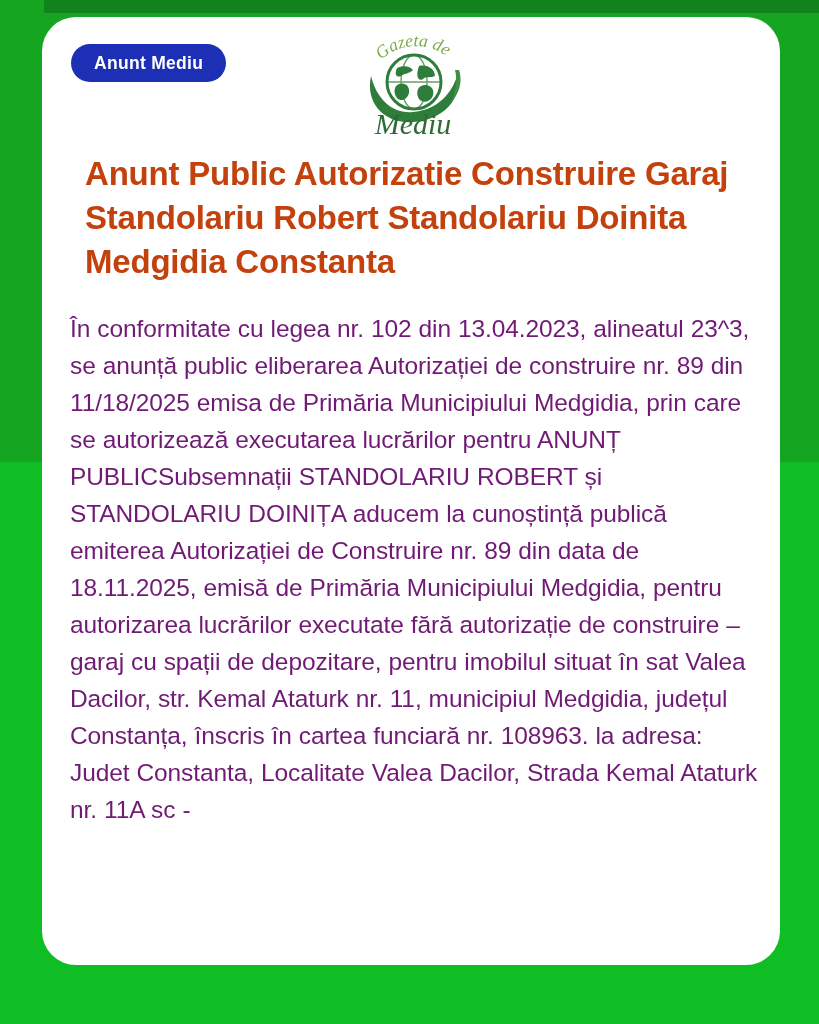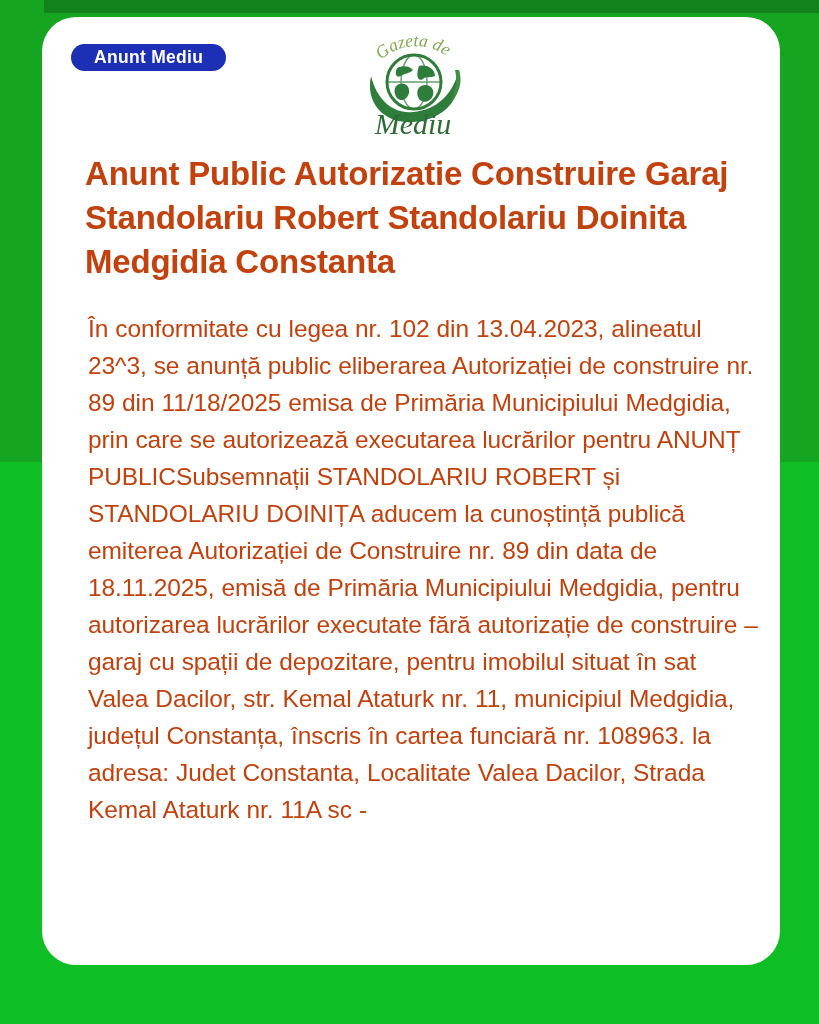--- a/index.html
+++ b/index.html
@@ -67,21 +67,21 @@
     height: 125px;
   }
 
   .badge {
     position: absolute;
     left: 29px;
     top: 27px;
     display: inline-flex;
     align-items: center;
     justify-content: center;
-    height: 27px;
+    height: 38px;
     padding: 0 23px;
     border-radius: 19px;
     background: #1c2fb5;
     color: #ffffff;
     font-size: 17.5px;
     font-weight: bold;
     letter-spacing: 0.3px;
     white-space: nowrap;
   }
 
@@ -100,22 +100,22 @@
     padding-top: 10px;
     color: #c2410c;
     font-size: 33px;
     line-height: 44px;
     font-weight: bold;
     letter-spacing: -0.2px;
   }
 
   
   .body-text {
-    margin: 26px 20px 0 46px;
-    color: #c2410c;
+    margin: 26px 20px 0 28px;
+    color: #701a75;
     font-size: 24.5px;
     line-height: 37px;
     letter-spacing: -0.1px;
     text-align: left;
     word-spacing: 0.3px;
   }
 </style>
 </head>
 <body>
 

